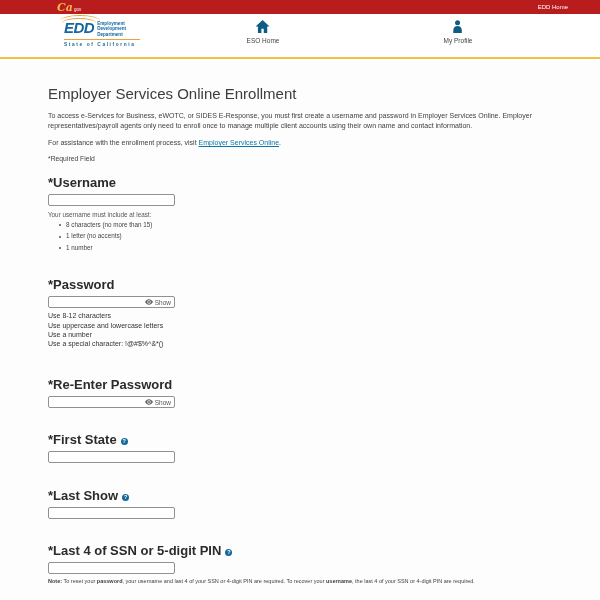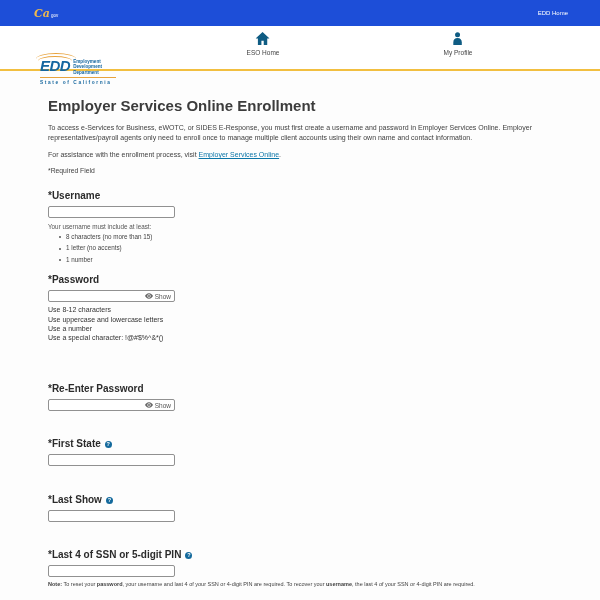--- a/index.html
+++ b/index.html
@@ -1,57 +1,57 @@
 <!DOCTYPE html>
 <html><head>
 <meta charset="utf-8">
 <title>Employer Services Online Enrollment</title>
 <style>
   * { margin:0; padding:0; box-sizing:border-box; }
   html,body { width:600px; height:600px; overflow:hidden; background:#fdfdfd;
               font-family:"Liberation Sans", sans-serif; color:#3c3c3c; }
 
   
-  .utility-bar { height:26px; background:#1d4ed8; display:flex; align-items:center;
-                 justify-content:space-between; padding:0 32px 0 34px; }
+  .utility-bar { height:14px; background:#b91c1c; display:flex; align-items:center;
+                 justify-content:space-between; padding:0 32px 0 57px; }
   .ca-logo { display:flex; align-items:flex-end; cursor:pointer; }
   .ca-script { font-family:"DejaVu Serif", serif; font-style:italic; font-weight:bold;
                color:#edb84e; font-size:11px; line-height:11px; }
   .ca-gov-txt { color:#ffffff; font-size:4.5px; margin-left:1px; line-height:6px; }
   .edd-home-link { color:#ffffff; font-size:6px; text-decoration:none; cursor:pointer; }
 
   
   .site-header { height:45px; background:#ffffff; border-bottom:2px solid #f2bf40; position:relative; }
-  .edd-logo { position:absolute; left:40px; top:5px; width:76px; cursor:pointer;margin-top:26px; }
+  .edd-logo { position:absolute; left:64px; top:5px; width:76px; cursor:pointer; }
   .edd-top { display:flex; align-items:center; position:relative; }
   .edd-swoosh { position:absolute; left:-4px; top:-4px; width:40px; height:12px;
                 border-top:1.5px solid #e8a33d; border-radius:50%; }
   .edd-swoosh2 { position:absolute; left:-2px; top:-1px; width:34px; height:10px;
                  border-top:1px solid #e8a33d; border-radius:50%; }
   .edd-word { color:#1566a0; font-weight:bold; font-style:italic; font-size:15px; line-height:16px; letter-spacing:-0.5px; }
   .edd-lines { font-size:4.6px; color:#1566a0; font-weight:bold; line-height:5.4px; margin-left:3px; margin-top:2px; }
   .edd-tagline { font-size:4.8px; color:#1b6aa0; font-weight:bold; letter-spacing:1.6px;
                  border-top:1.5px solid #e8a33d; margin-top:2px; padding-top:1.5px; white-space:nowrap; }
   .hdr-nav-item { position:absolute; top:6px; transform:translateX(-50%); display:flex;
                   flex-direction:column; align-items:center; cursor:pointer; }
   .hdr-nav-item.eso { left:263px; }
   .hdr-nav-item.profile { left:458px; }
   .hdr-icon svg { display:block; }
   .hdr-label { font-size:6.5px; color:#444444; margin-top:4px; }
 
   
   .content { padding:0 48px; }
-  h1.page-title { font-size:15px; font-weight:700; color:#3c3c3c; margin-top:26px; }
+  h1.page-title { font-size:15px; font-weight:400; color:#3c3c3c; margin-top:26px; }
   .intro { font-size:7px; line-height:9.5px; color:#3f3f3f; margin-top:9px; }
   .assist { font-size:7px; color:#3f3f3f; margin-top:9px; }
   .assist a { color:#0c76a8; text-decoration:underline; cursor:pointer; }
   .required-note { font-size:6.8px; color:#3f3f3f; margin-top:9px; }
 
   .form-group { margin-top:0; }
-  .form-label { font-size:10px; font-weight:700; color:#2b2b2b; display:inline-block; }
+  .form-label { font-size:13px; font-weight:700; color:#2b2b2b; display:inline-block; }
   .help-icon { display:inline-flex; width:7px; height:7px; border-radius:50%;
                background:#13699c; color:#ffffff; font-size:5.5px; font-weight:bold;
                align-items:center; justify-content:center; margin-left:4px;
                vertical-align:1px; cursor:pointer; }
   .text-input { display:block; width:127px; height:12px; border:1px solid #919191;
                 border-radius:2px; background:#ffffff; margin-top:3px; font-size:7px;
                 padding:0 3px; outline:none; }
   .input-show { width:127px; height:12px; border:1px solid #919191; border-radius:2px;
                 background:#ffffff; margin-top:3px; display:flex; align-items:center; }
   .input-show input { flex:1 1 0; min-width:0; border:none; outline:none; height:10px; font-size:7px; padding:0 3px; background:transparent; }
@@ -64,22 +64,22 @@
   .uname-rules li { font-size:6.3px; color:#444444; margin:0 0 4.5px 18px; position:relative; line-height:6.8px; }
   .uname-rules li::before { content:""; position:absolute; left:-7px; top:2.4px; width:2px; height:2px;
                             border-radius:50%; background:#555555; }
   .pw-rules { font-size:7px; color:#333333; line-height:9.2px; margin-top:3px; }
 
   .ssn-note { font-size:5.5px; color:#3e3e3e; margin-top:4px; white-space:nowrap; overflow:hidden; }
   .ssn-note b { font-weight:700; }
 
   
   .grp-username { margin-top:11px; }
-  .grp-password { margin-top:6px; }
-  .grp-repassword { margin-top:36px; }
+  .grp-password { margin-top:24px; }
+  .grp-repassword { margin-top:27px; }
   .grp-firstname { margin-top:22px; }
   .grp-lastname { margin-top:23px; }
   .grp-ssn { margin-top:22px; }
 </style>
 </head>
 <body>
 
 <div class="utility-bar">
   <div class="ca-logo">
     <span class="ca-script">Ca</span>

